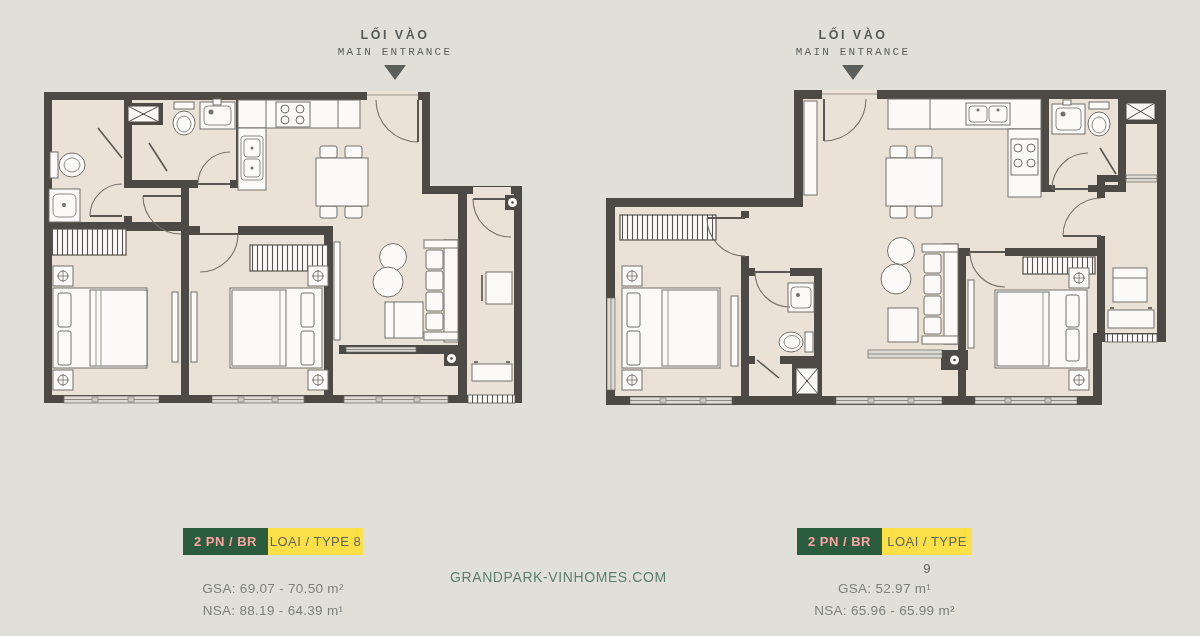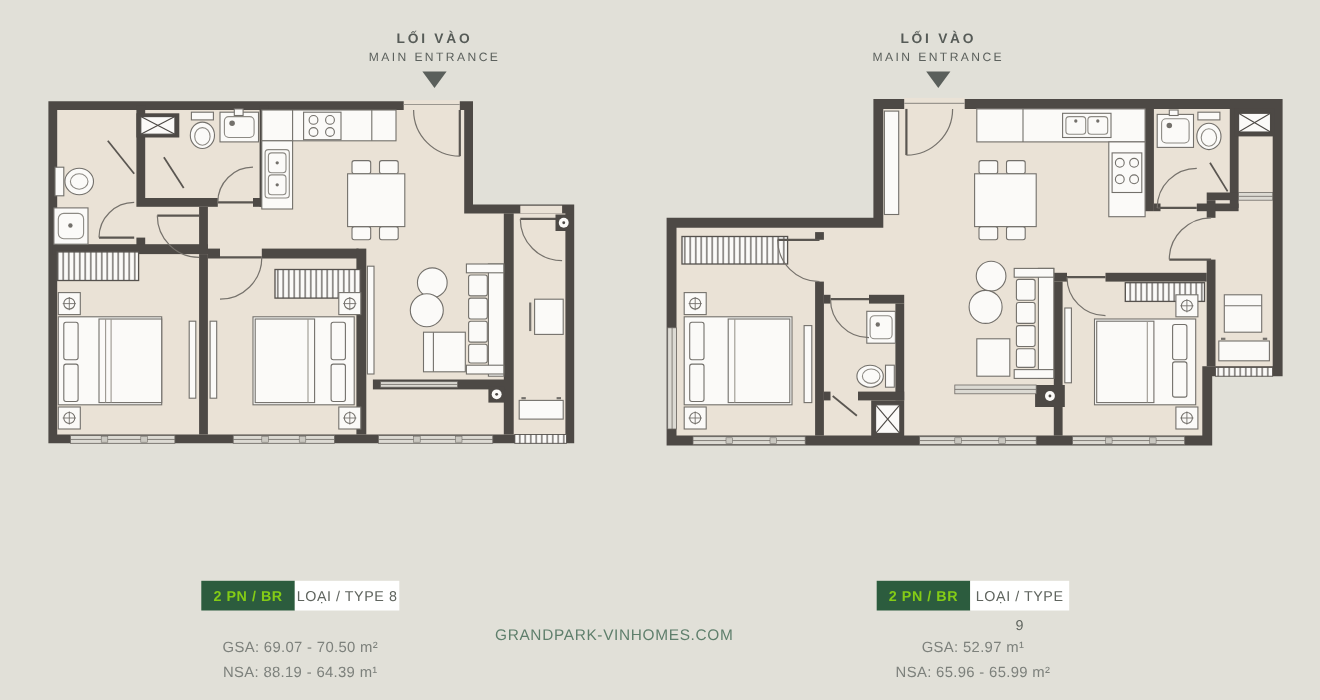--- a/index.html
+++ b/index.html
@@ -1,26 +1,26 @@
 <!DOCTYPE html>
 <html><head>
 <meta charset="utf-8">
 <style>
   html,body{margin:0;padding:0;}
   body{width:1200px;height:636px;background:#e1e0d8;font-family:"Liberation Sans",sans-serif;overflow:hidden;position:relative;}
   .canvas{position:absolute;inset:0;width:966px;height:636px;}
   svg.plans{position:absolute;left:0;top:0;}
   .entrance-label{position:absolute;width:200px;text-align:center;color:#565b57;}
   .entrance-label .vi{font-size:12.5px;font-weight:bold;letter-spacing:2.5px;}
-  .entrance-label .en{font-size:11px;letter-spacing:2.2px;margin-top:4px;color:#5c615d;}
+  .entrance-label .en{font-size:11px;letter-spacing:2.2px;margin-top:4px;color:#5c615d;font-family:Liberation Mono, monospace;}
   .entrance-label .tri{width:0;height:0;margin:7px auto 0;border-left:11px solid transparent;border-right:11px solid transparent;border-top:15px solid #5a5f5b;}
   .info{position:absolute;text-align:center;}
   .badges{display:flex;height:27px;line-height:27px;}
-  .badge-green{background:#2c5c3e;color:#84cc16;font-size:13px;font-weight:bold;flex:0 0 85px;letter-spacing:0.5px;}
-  .badge-gray{background:#ffffff;color:#60655f;font-size:13px;flex:1;letter-spacing:0.5px;}
+  .badge-green{background:#2c5c3e;color:#fca5a5;font-size:13px;font-weight:bold;flex:0 0 85px;letter-spacing:0.5px;}
+  .badge-gray{background:#fde047;color:#60655f;font-size:13px;flex:1;letter-spacing:0.5px;}
   .gsa{margin-top:26px;font-size:13.5px;color:#7d817c;letter-spacing:0.3px;}
   .nsa{margin-top:7px;font-size:13.5px;color:#7d817c;letter-spacing:0.3px;}
   .watermark{position:absolute;left:450px;top:569px;width:300px;text-align:left;font-size:14px;color:#5f7f6c;letter-spacing:0.6px;}
 </style>
 </head>
 <body>
 
 <div class="canvas">
 
 <svg class="plans" width="1200" height="636" viewBox="0 0 1200 636">

